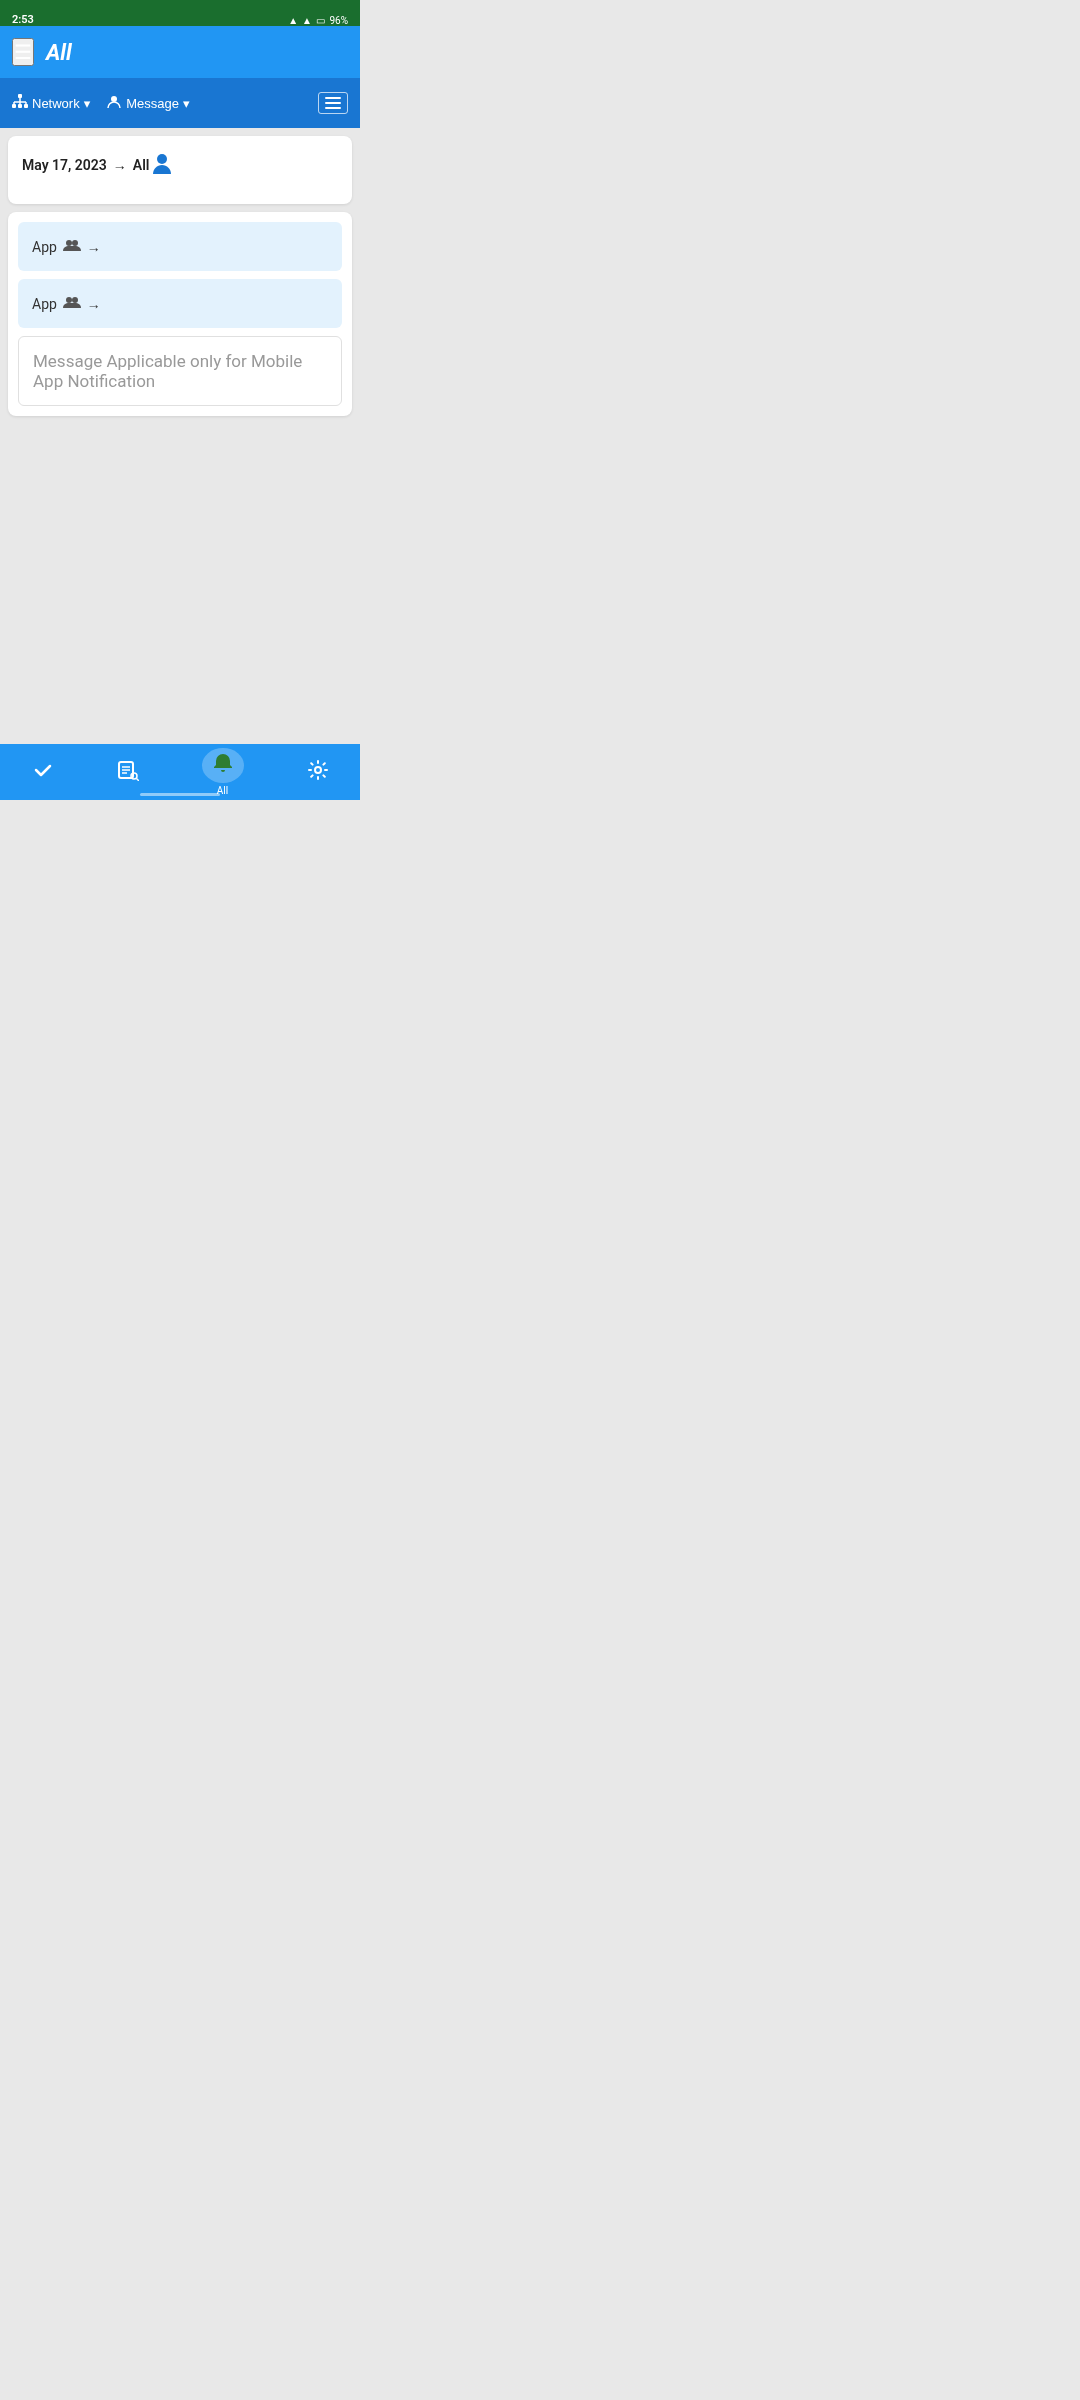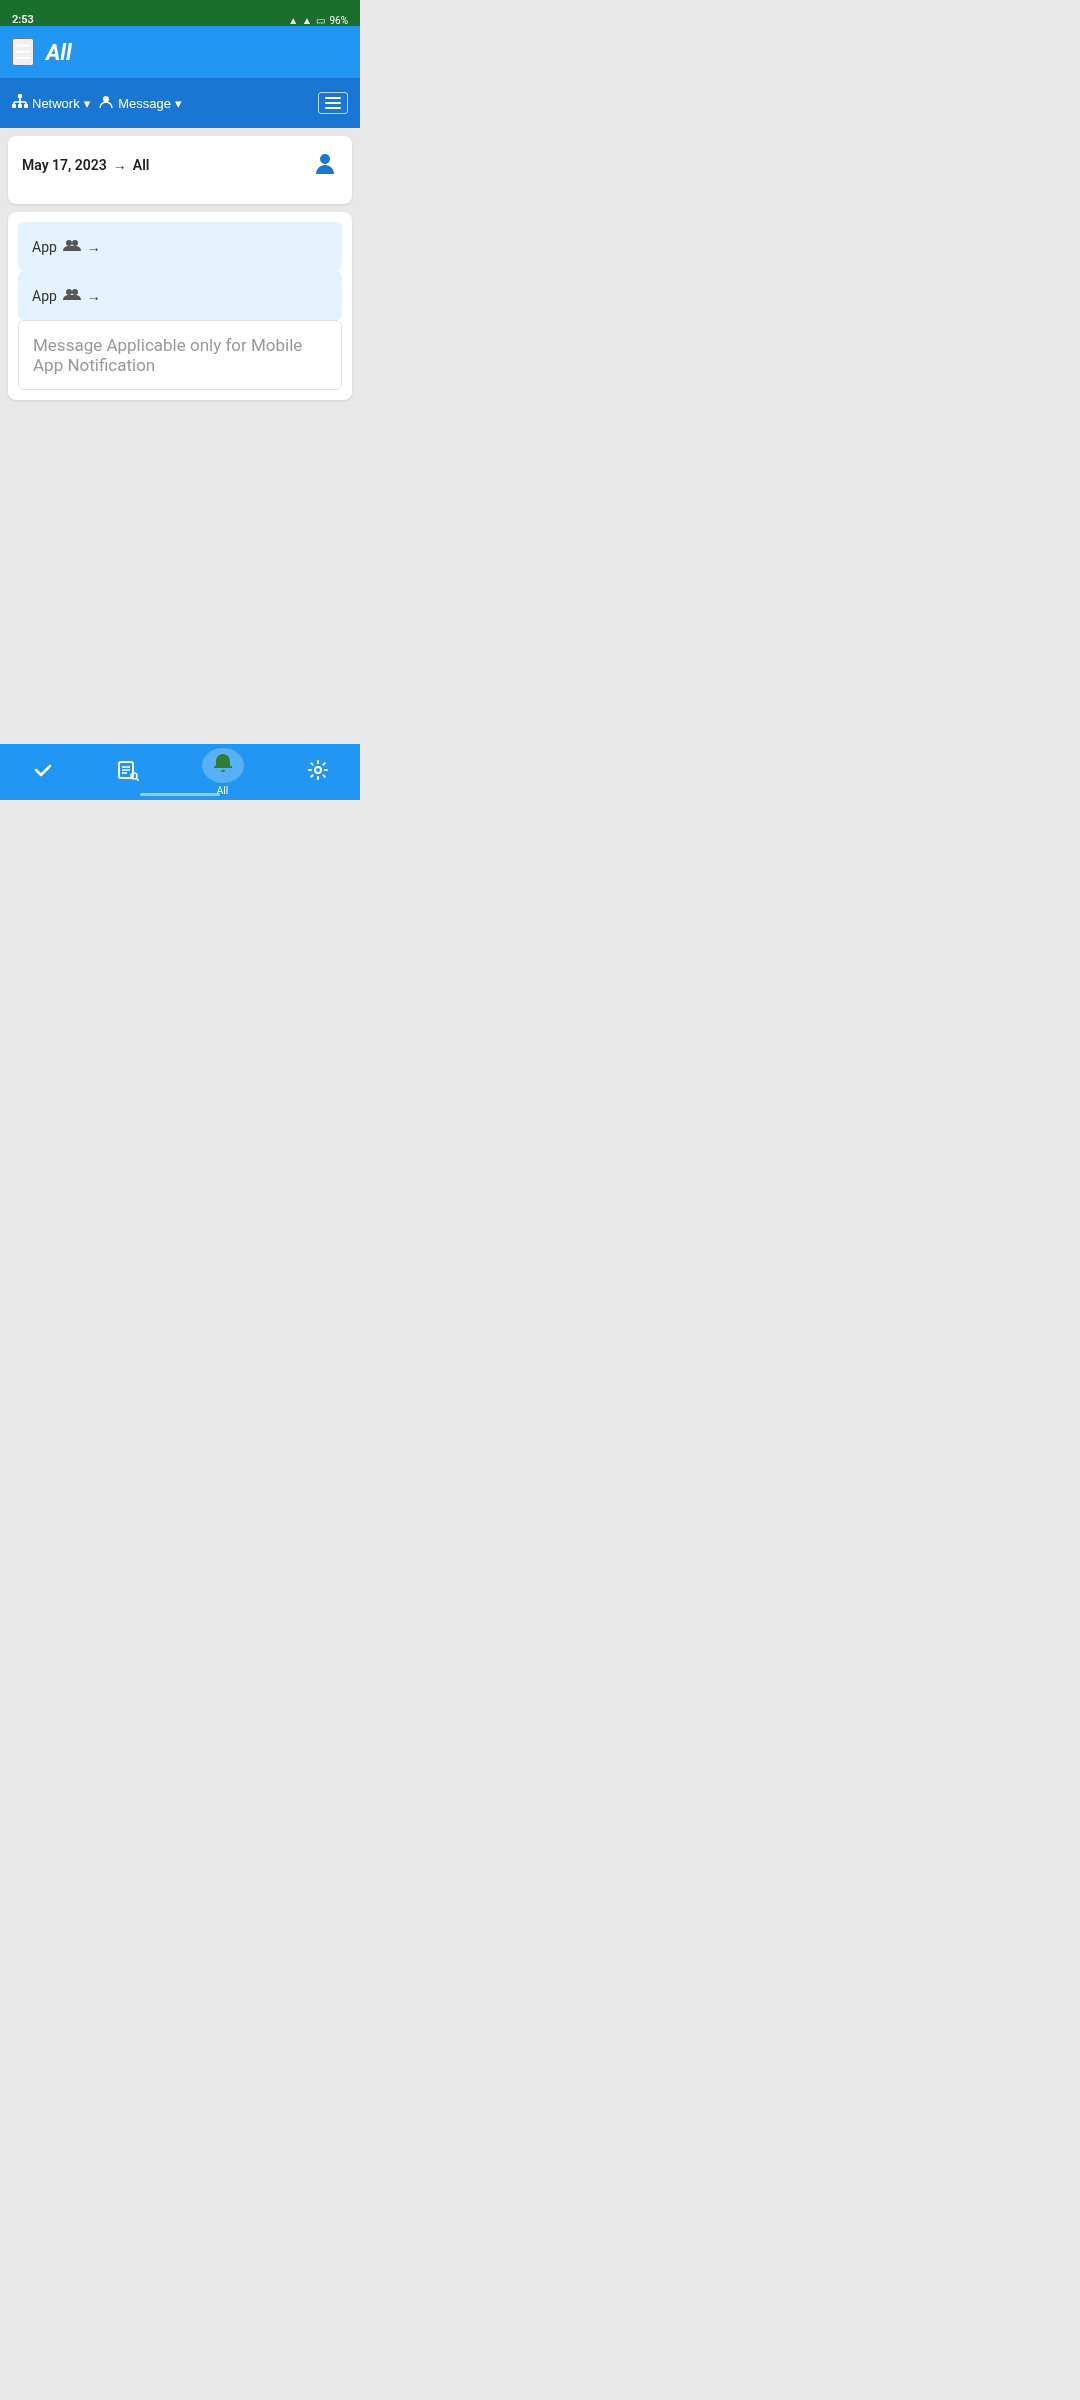--- a/index.html
+++ b/index.html
@@ -63,21 +63,21 @@
       width: 100%;
       height: 50px;
       background: #1976D2;
       display: flex;
       align-items: center;
       padding: 0 12px;
       justify-content: space-between;
     }
     .sub-header-left {
       display: flex;
-      gap: 8px;
+      gap: 16px;
     }
     .sub-btn {
       color: white;
       font-size: 13px;
       display: flex;
       align-items: center;
       gap: 4px;
       cursor: pointer;
       background: none;
       border: none;
@@ -115,21 +115,21 @@
       background: white;
       border-radius: 8px;
       padding: 14px;
       margin-bottom: 8px;
       box-shadow: 0 1px 3px rgba(0,0,0,0.1);
     }
 
     .card-header {
       display: flex;
       align-items: center;
-      justify-content: space-between;
+      justify-content: flex-start;
       margin-bottom: 10px;
     }
     .card-date {
       font-size: 14px;
       font-weight: 600;
       color: #222;
       display: flex;
       align-items: center;
       gap: 6px;
     }
@@ -191,20 +191,21 @@
       border-bottom: 3px solid transparent;
     }
     .tab-item.active {
       color: #1976D2;
       border-bottom: 3px solid #1976D2;
     }
     .tabs-body {
       padding: 10px;
       display: flex;
       flex-direction: column;
+      gap: 8px;
     }
     .app-row {
       background: #e3f2fd;
       border-radius: 6px;
       padding: 16px 14px;
       font-size: 14px;
       color: #333;
       display: flex;
       align-items: center;
       gap: 6px;

